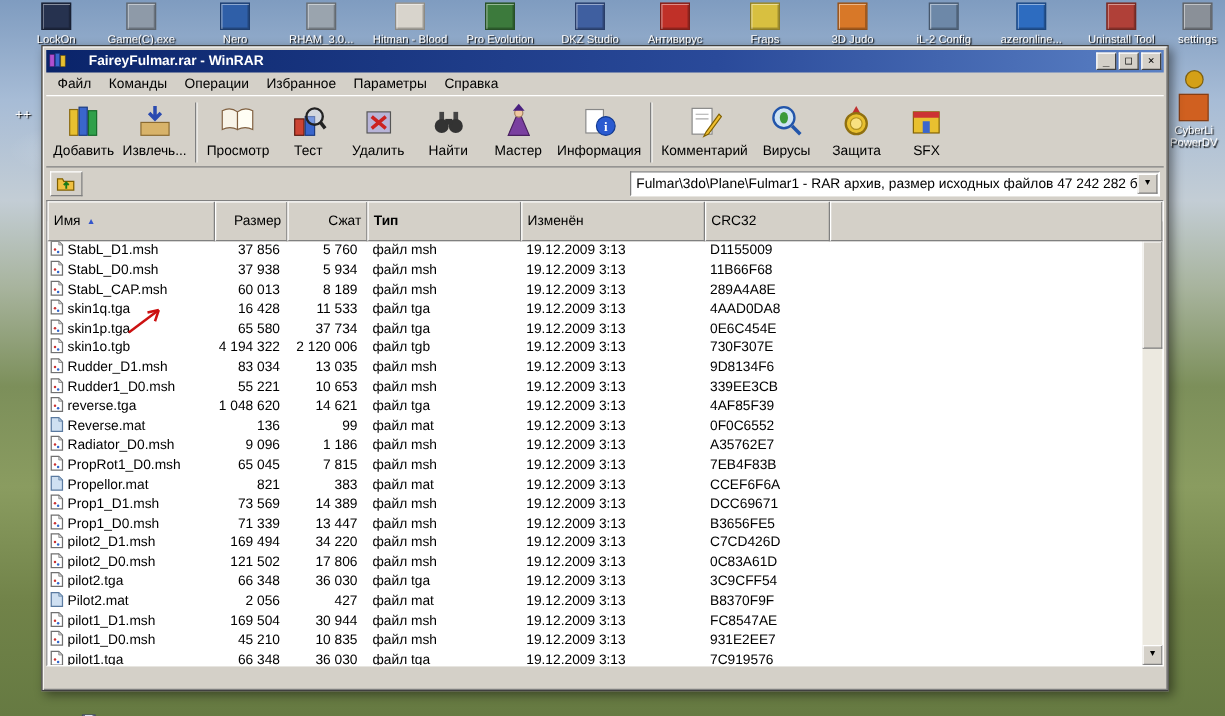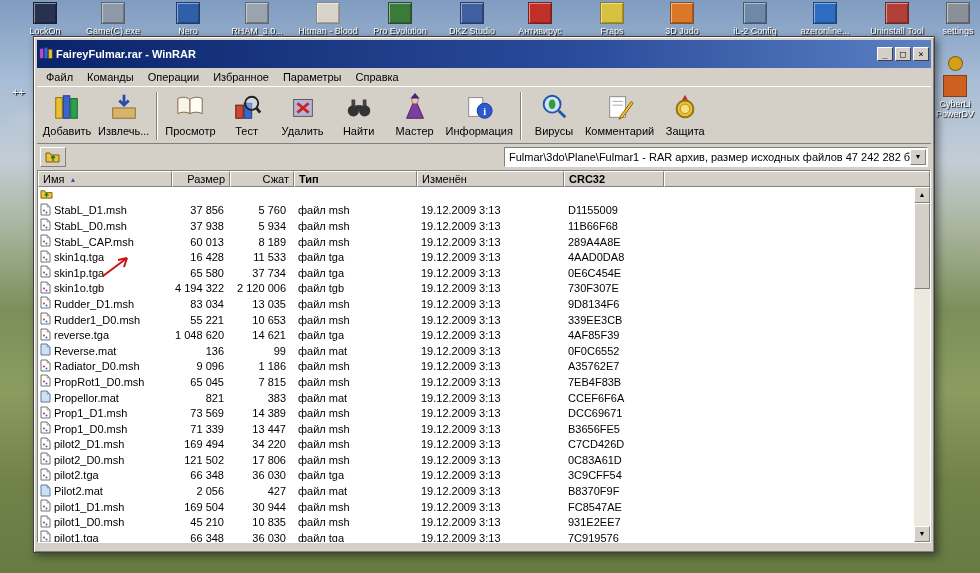--- a/index.html
+++ b/index.html
@@ -24,22 +24,22 @@
   .side-col .ic { width:24px; height:22px; margin:0 auto; border:1px solid rgba(0,0,0,.35); }
   .side-col .lbl { margin-top:2px; font-size:9px; line-height:10px; color:#fff; text-shadow:1px 1px 1px #000;
     white-space:nowrap; overflow:hidden; }
   .corner-text { position:absolute; left:12px; top:86px; color:#fff; font-size:11px; text-shadow:1px 1px 1px #000; }
 
   
   .window { position:absolute; left:33px; top:36px; width:902px; height:517px;
     background:#d4d0c8; border:1px solid #404040; padding:3px;
     box-shadow:inset 1px 1px 0 #ffffff, inset -1px -1px 0 #808080, 3px 3px 8px rgba(0,0,0,.45); }
 
-  .titlebar { height:28px; background:linear-gradient(90deg,#0a246a 0%,#2a4a9a 60%,#5a80c4 100%);
-    display:flex; align-items:center; padding:0 2px; gap:3px; }
+  .titlebar { height:18px; background:linear-gradient(90deg,#0a246a 0%,#2a4a9a 60%,#5a80c4 100%);
+    display:flex; align-items:center; padding:0 2px; gap:18px; }
   .title-text { color:#fff; font-size:11px; font-weight:bold; flex:1; white-space:nowrap; overflow:hidden; }
   .win-buttons { display:flex; gap:2px; }
   .win-btn { width:16px; height:14px; background:#d4d0c8; border:1px solid;
     border-color:#fff #404040 #404040 #fff; font-size:9px; line-height:11px; text-align:center;
     font-family:"DejaVu Sans Mono", monospace; padding:0; }
 
   .menubar { height:18px; display:flex; align-items:center; padding-left:2px; }
   .menu-item { padding:2px 7px; }
 
   .toolbar { height:58px; border-top:1px solid #fff; border-bottom:1px solid #808080;
@@ -54,21 +54,21 @@
   .updir-btn { width:26px; height:20px; background:#d4d0c8; border:1px solid;
     border-color:#fff #808080 #808080 #fff; display:flex; align-items:center; justify-content:center; }
   .combo { margin-left:auto; width:424px; height:20px; background:#fff; border:1px solid;
     border-color:#808080 #fff #fff #808080; display:flex; align-items:center; }
   .combo-text { flex:1; padding:0 4px; white-space:nowrap; overflow:hidden; }
   .combo-btn { width:16px; height:16px; margin-right:1px; background:#d4d0c8; border:1px solid;
     border-color:#fff #808080 #808080 #fff; font-size:7px; line-height:14px; text-align:center; }
 
   .main { position:relative; height:373px; border:1px solid; border-color:#808080 #fff #fff #808080;
     background:#fff; overflow:hidden; }
-  .header-row { position:absolute; top:0; left:0; right:0; height:16px; display:flex; z-index:2; }
+  .header-row { position:absolute; top:0; left:0; right:0; height:32px; display:flex; z-index:2; }
   .hcell { background:#d4d0c8; border:1px solid; border-color:#fff #808080 #808080 #fff;
     font-size:11px; padding:1px 4px; display:flex; align-items:center; overflow:hidden; white-space:nowrap; }
   .hcell.right { justify-content:flex-end; }
   .hfill { flex:1; }
   .sort-ind { color:#3355cc; font-size:7px; margin-left:5px; }
 
   .rows { position:absolute; top:16px; left:0; right:16px; bottom:0; background:#fff; overflow:hidden; }
   .row { display:flex; height:15.6px; align-items:center; }
   .cell-name { width:134px; display:flex; align-items:center; gap:3px; padding-left:2px;
     overflow:hidden; white-space:nowrap; }
@@ -267,47 +267,57 @@
               <circle cx="22" cy="20" r="8" fill="#2a5ad0" stroke="#123a90"></circle>
               <text x="22" y="24" font-size="11" fill="#fff" text-anchor="middle" font-family="serif" font-weight="bold">i</text>
             </svg>
           </span>
           <span class="tlbl">Информация</span>
         </div>
         <div class="tsep"></div>
         <div class="tbtn">
           <span class="ticon">
             <svg width="30" height="30" viewBox="0 0 32 32">
-              <circle cx="14" cy="13" r="9" fill="#cfe4f4" stroke="#2255aa" stroke-width="2"></circle>
-              <ellipse cx="14" cy="13" rx="3.5" ry="5" fill="#3a9a3a"></ellipse>
-              <line x1="21" y1="20" x2="28" y2="27" stroke="#2255aa" stroke-width="3"></line>
-            </svg>
-          </span>
-          <span class="tlbl">Вирусы</span>
-        </div>
-        <div class="tbtn">
-          <span class="ticon">
-            <svg width="30" height="30" viewBox="0 0 32 32">
               <rect x="5" y="5" width="17" height="22" fill="#fff" stroke="#888"></rect>
               <line x1="8" y1="10" x2="19" y2="10" stroke="#aaa"></line>
               <line x1="8" y1="14" x2="19" y2="14" stroke="#aaa"></line>
               <polygon points="28,10 17,25 15,29 19,27 30,12" fill="#f0c030" stroke="#806000"></polygon>
             </svg>
           </span>
           <span class="tlbl">Комментарий</span>
         </div>
         <div class="tbtn">
           <span class="ticon">
             <svg width="30" height="30" viewBox="0 0 32 32">
+              <circle cx="14" cy="13" r="9" fill="#cfe4f4" stroke="#2255aa" stroke-width="2"></circle>
+              <ellipse cx="14" cy="13" rx="3.5" ry="5" fill="#3a9a3a"></ellipse>
+              <line x1="21" y1="20" x2="28" y2="27" stroke="#2255aa" stroke-width="3"></line>
+            </svg>
+          </span>
+          <span class="tlbl">Вирусы</span>
+        </div>
+        <div class="tbtn">
+          <span class="ticon">
+            <svg width="30" height="30" viewBox="0 0 32 32">
               <polygon points="16,3 11,12 21,12" fill="#c03030"></polygon>
               <circle cx="16" cy="18" r="9" fill="#e8c030" stroke="#907010" stroke-width="2"></circle>
               <circle cx="16" cy="18" r="5" fill="#f8e080" stroke="#b09020"></circle>
             </svg>
           </span>
           <span class="tlbl">Защита</span>
+        </div>
+        <div class="tbtn">
+          <span class="ticon">
+            <svg width="30" height="30" viewBox="0 0 32 32">
+              <rect x="5" y="8" width="22" height="18" fill="#e8c030" stroke="#806000"></rect>
+              <rect x="5" y="8" width="22" height="5" fill="#cc3333"></rect>
+              <rect x="13" y="16" width="6" height="10" fill="#3a66cc"></rect>
+            </svg>
+          </span>
+          <span class="tlbl">SFX</span>
         </div>
       </div>
 
     <div class="addressbar">
       <button class="updir-btn">
           <svg width="16" height="14" viewBox="0 0 16 14">
             <path d="M1 3 h4 l1 2 h8 v7 h-13 z" fill="#f0c040" stroke="#806000"></path>
             <path d="M8 11 v-5 M6 8 l2 -2 2 2" stroke="#1a7a1a" stroke-width="1.5" fill="none"></path>
           </svg>
         </button>
@@ -328,21 +338,21 @@
           </div>
           <div class="hcell right" style="width: 64px;">
             <span>Сжат</span>
           </div>
           <div class="hcell" style="width: 123px; font-weight: bold;">
             <span>Тип</span>
           </div>
           <div class="hcell" style="width: 147px;">
             <span>Изменён</span>
           </div>
-          <div class="hcell" style="width: 100px; font-weight: bold;">
+          <div class="hcell" style="width: 100px;">
             <span>CRC32</span>
           </div>
           <div class="hcell hfill"></div>
         </div>
       <div class="rows" id="rows">
         <div class="annot"><svg width="36" height="30">
               <path d="M4 26 L28 8" stroke="#cc1111" stroke-width="2" fill="none"></path>
               <path d="M28 8 l-9 2 M28 8 l-3 9" stroke="#cc1111" stroke-width="2" fill="none"></path>
             </svg></div>
       <div class="row">

